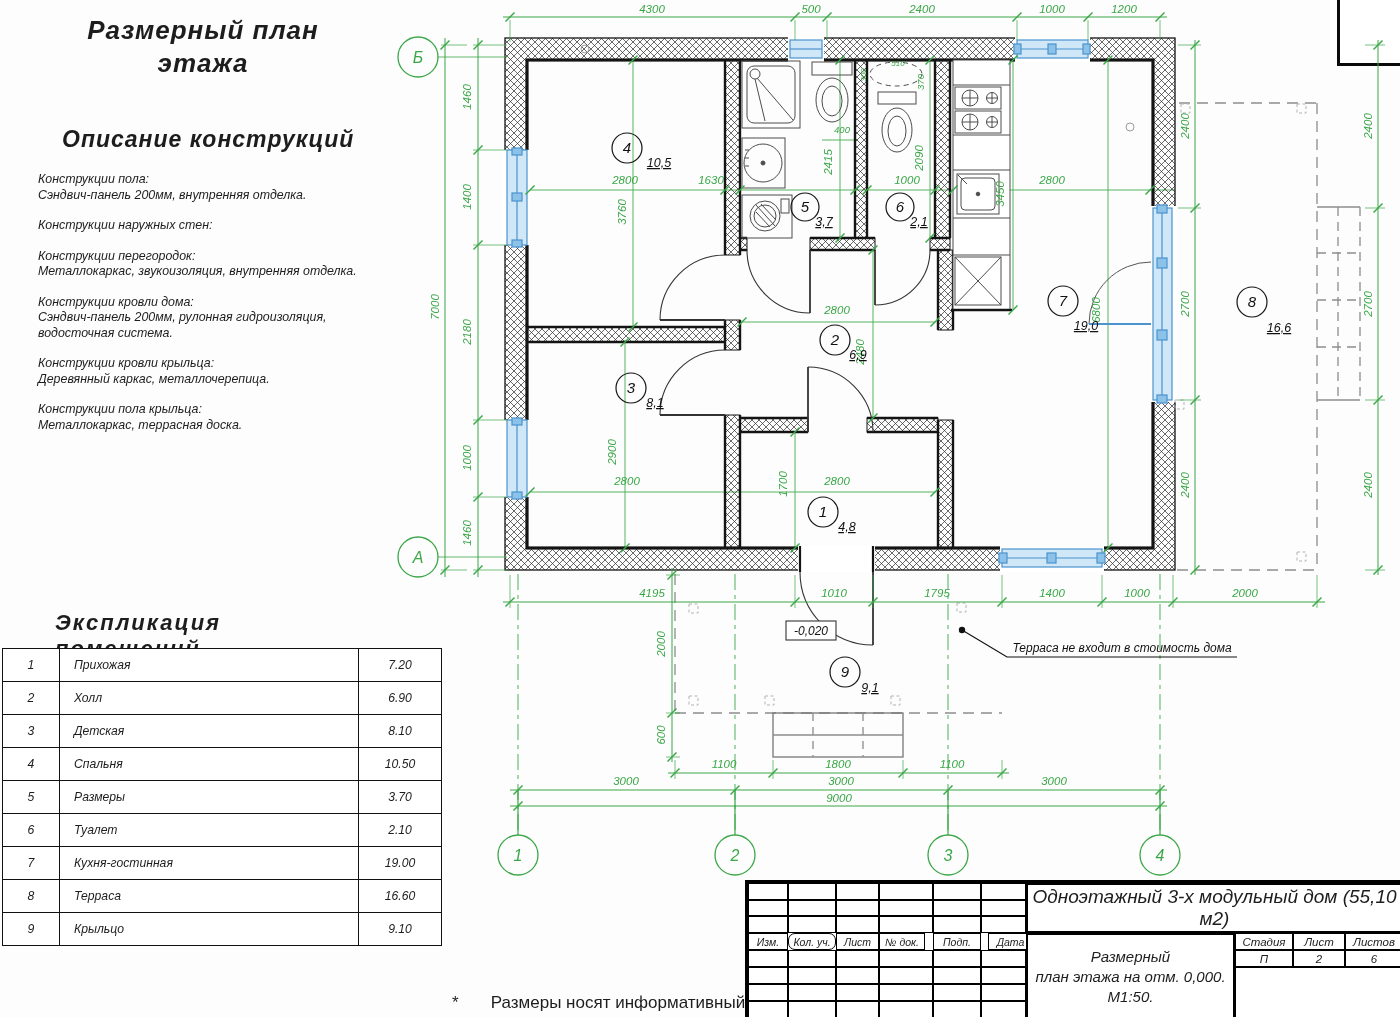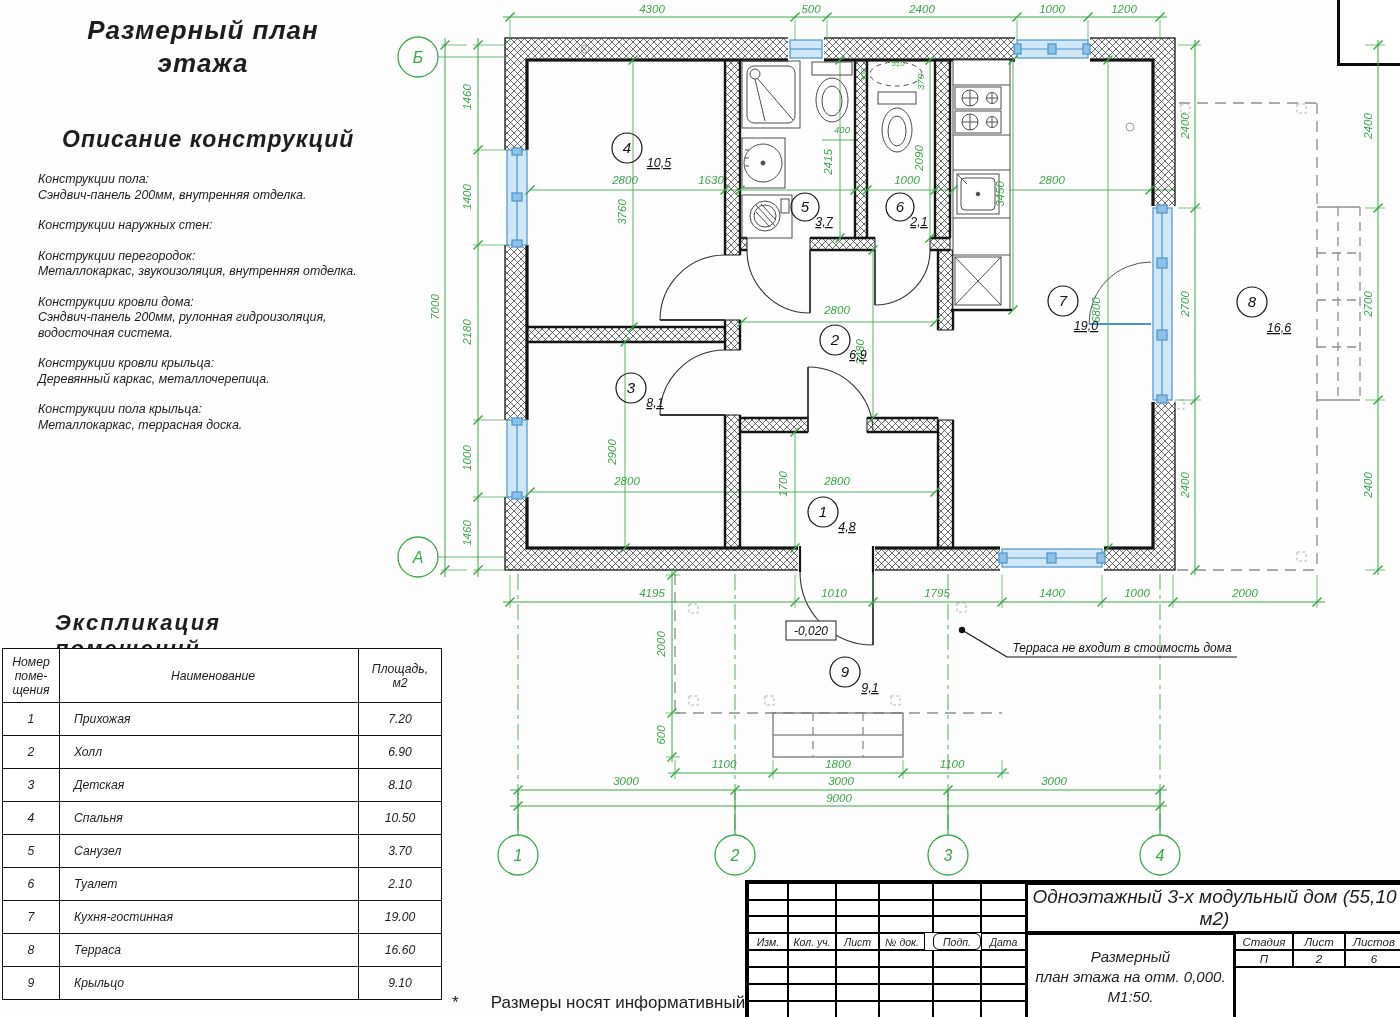--- a/index.html
+++ b/index.html
@@ -64,28 +64,20 @@
   <div class="desc-block"><span>Конструкции кровли дома:</span><br><span>Сэндвич-панель 200мм, рулонная гидроизоляция,
 водосточная система.</span></div>
   <div class="desc-block"><span>Конструкции кровли крыльца:</span><br><span>Деревянный каркас, металлочерепица.</span></div>
   <div class="desc-block"><span>Конструкции пола крыльца:</span><br><span>Металлокаркас, террасная доска.</span></div>
 </div>
 
 <div class="abs expl-head">Экспликация  помещений</div>
 
 <table class="abs expl">
   <tbody>
-      <tr class="hd">
-    <th class="c0">Номер
-поме-
-щения</th>
-    <th class="c1" style="text-align:center">Наименование</th>
-    <th class="c2">Площадь,
-м2</th>
-  </tr>
   <tr>
         <td class="c0">1</td>
         <td class="c1">Прихожая</td>
         <td class="c2">7.20</td>
       </tr>
   <tr>
         <td class="c0">2</td>
         <td class="c1">Холл</td>
         <td class="c2">6.90</td>
       </tr>
@@ -94,21 +86,21 @@
         <td class="c1">Детская</td>
         <td class="c2">8.10</td>
       </tr>
   <tr>
         <td class="c0">4</td>
         <td class="c1">Спальня</td>
         <td class="c2">10.50</td>
       </tr>
   <tr>
         <td class="c0">5</td>
-        <td class="c1">Санузел</td>
+        <td class="c1">Размеры</td>
         <td class="c2">3.70</td>
       </tr>
   <tr>
         <td class="c0">6</td>
         <td class="c1">Туалет</td>
         <td class="c2">2.10</td>
       </tr>
   <tr>
         <td class="c0">7</td>
         <td class="c1">Кухня-гостинная</td>
@@ -563,25 +555,25 @@
   </g>
   <g>
     <circle cx="567" cy="630" r="3.2" fill="#111"></circle>
     <path d="M567,630 L612,657 H842" stroke="#111" stroke-width="1.2" fill="none"></path>
     <text class="ann" x="727" y="652">Терраса не входит в стоимость дома</text>
   </g>
 </svg>
 
 <div class="abs stamp">
   <div class="cell small" style="left:0;top:50px;width:40px;height:17px;">Изм.</div>
-  <div class="cell small" style="left:40px;top:50px;width:48px;height:17px;">Кол. уч.</div>
+  <div class="cell small" style="left:40px;top:50px;width:48px;height:17px;border-radius:7px;">Кол. уч.</div>
   <div class="cell small" style="left:88px;top:50px;width:43px;height:17px;">Лист</div>
   <div class="cell small" style="left:131px;top:50px;width:46px;height:17px;">№ док.</div>
-  <div class="cell small" style="left:185px;top:50px;width:48px;height:17px;border-radius:6px;">Подп.</div>
-  <div class="cell small" style="left:233px;top:50px;width:45px;height:17px;font-style:italic;">Дата</div>
+  <div class="cell small" style="left:185px;top:50px;width:48px;height:17px;">Подп.</div>
+  <div class="cell small" style="left:240px;top:50px;width:45px;height:17px;font-style:italic;">Дата</div>
 
   <div class="cell" style="left:0;top:0;width:40px;height:17px;"></div>
   <div class="cell" style="left:40px;top:0;width:48px;height:17px;"></div>
   <div class="cell" style="left:88px;top:0;width:43px;height:17px;"></div>
   <div class="cell" style="left:131px;top:0;width:54px;height:17px;"></div>
   <div class="cell" style="left:185px;top:0;width:48px;height:17px;"></div>
   <div class="cell" style="left:233px;top:0;width:45px;height:17px;"></div>
   <div class="cell" style="left:0;top:17px;width:40px;height:16px;"></div>
   <div class="cell" style="left:40px;top:17px;width:48px;height:16px;"></div>
   <div class="cell" style="left:88px;top:17px;width:43px;height:16px;"></div>

